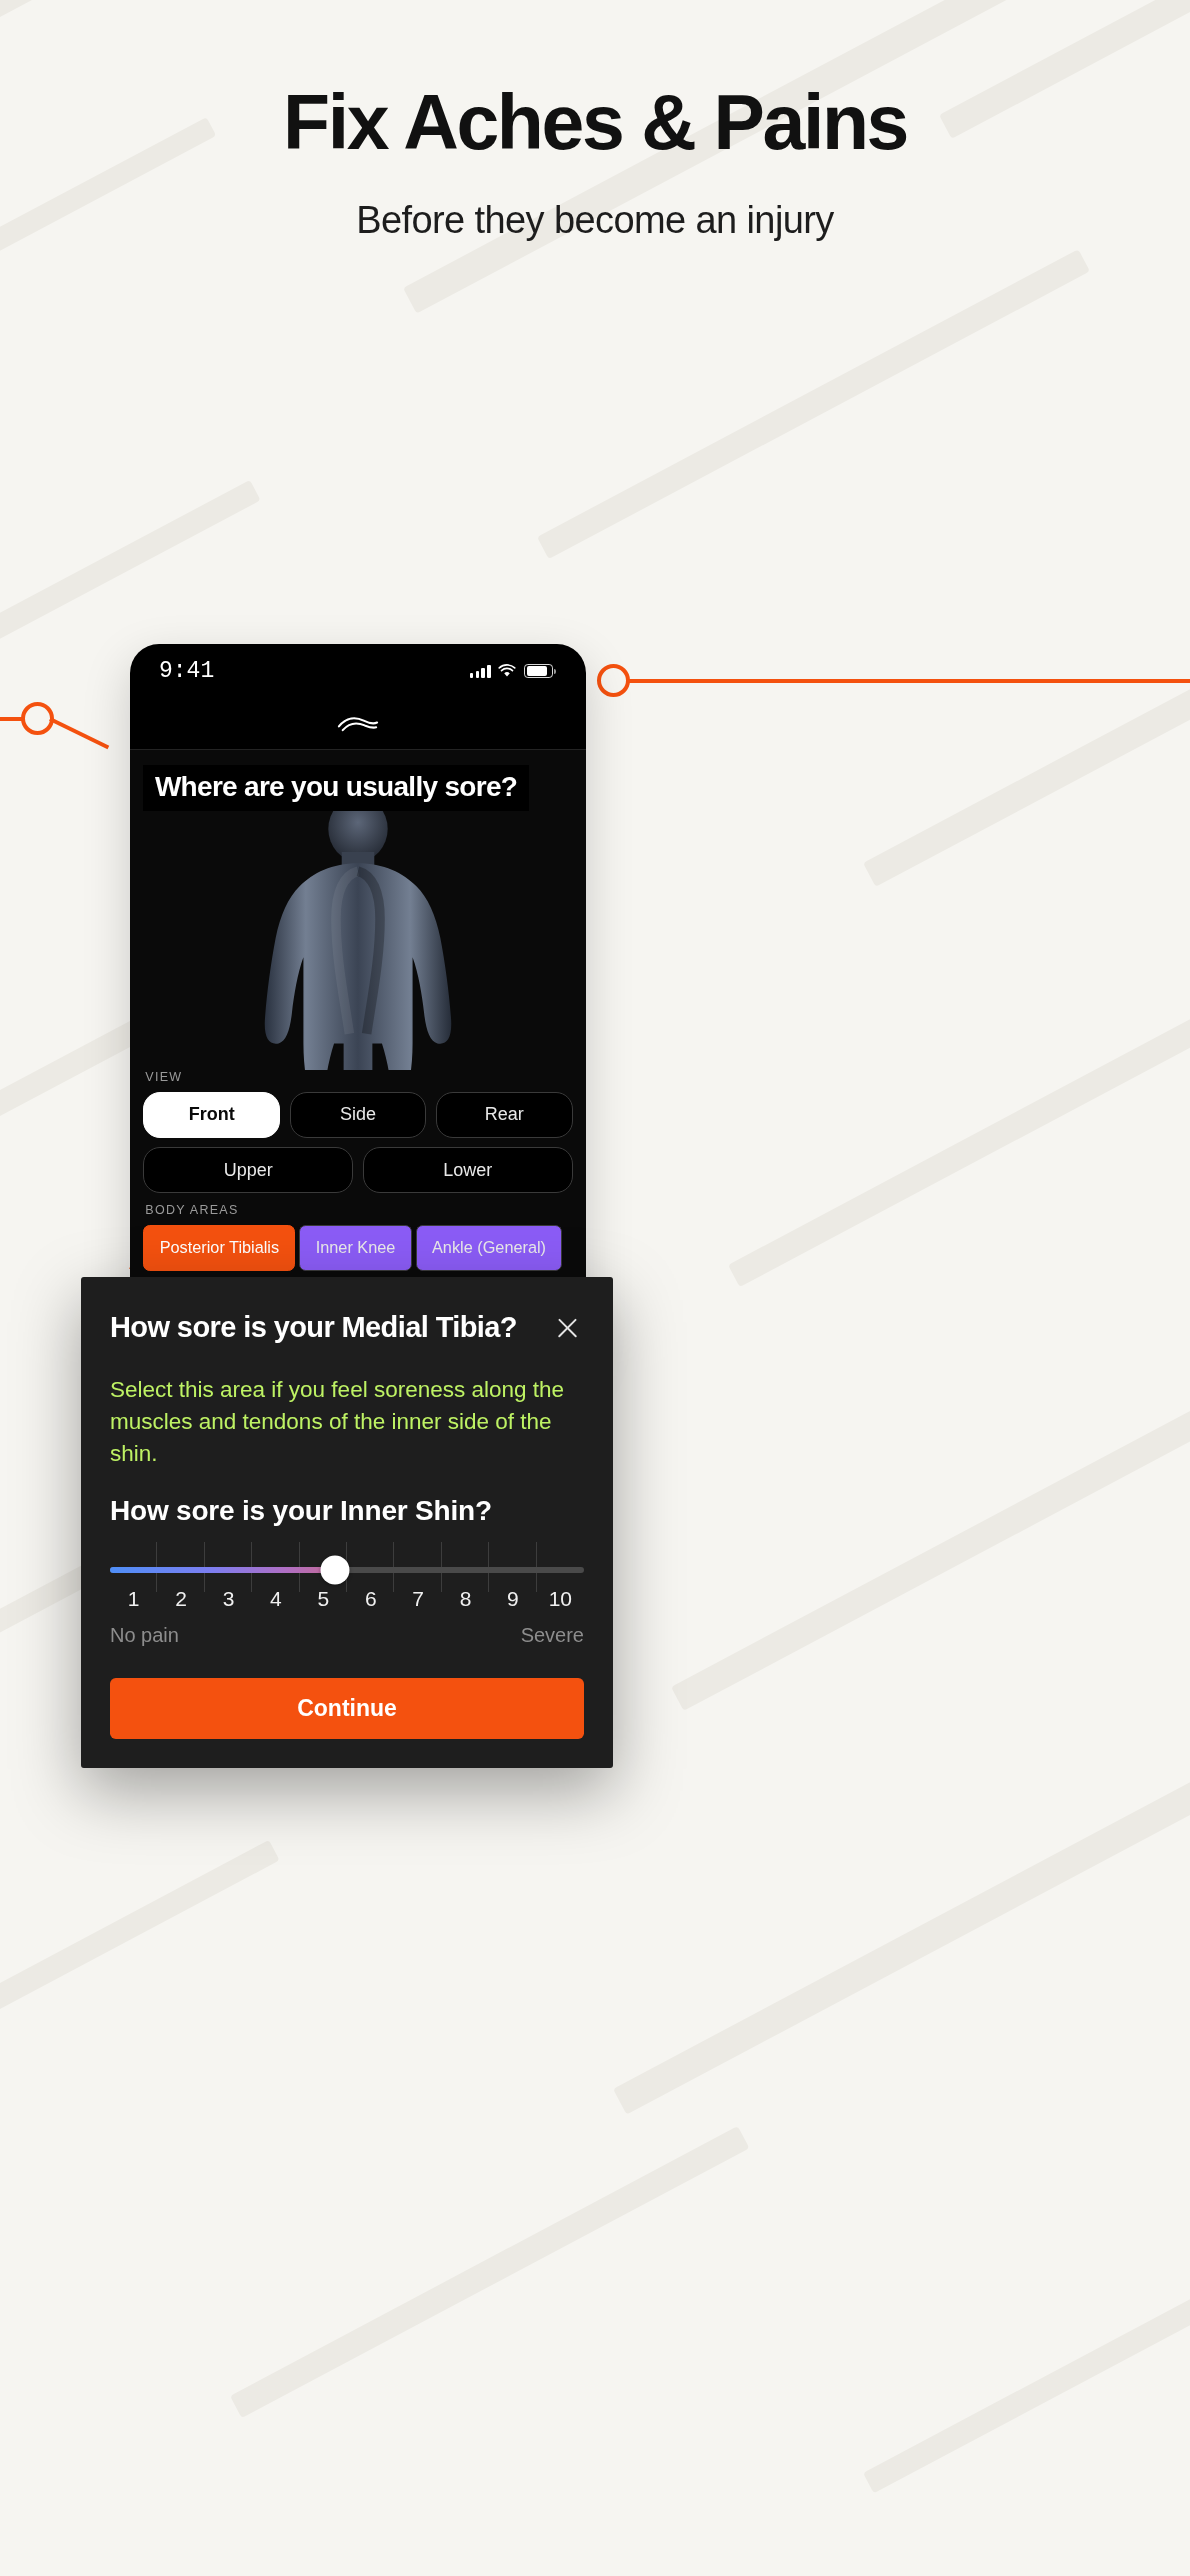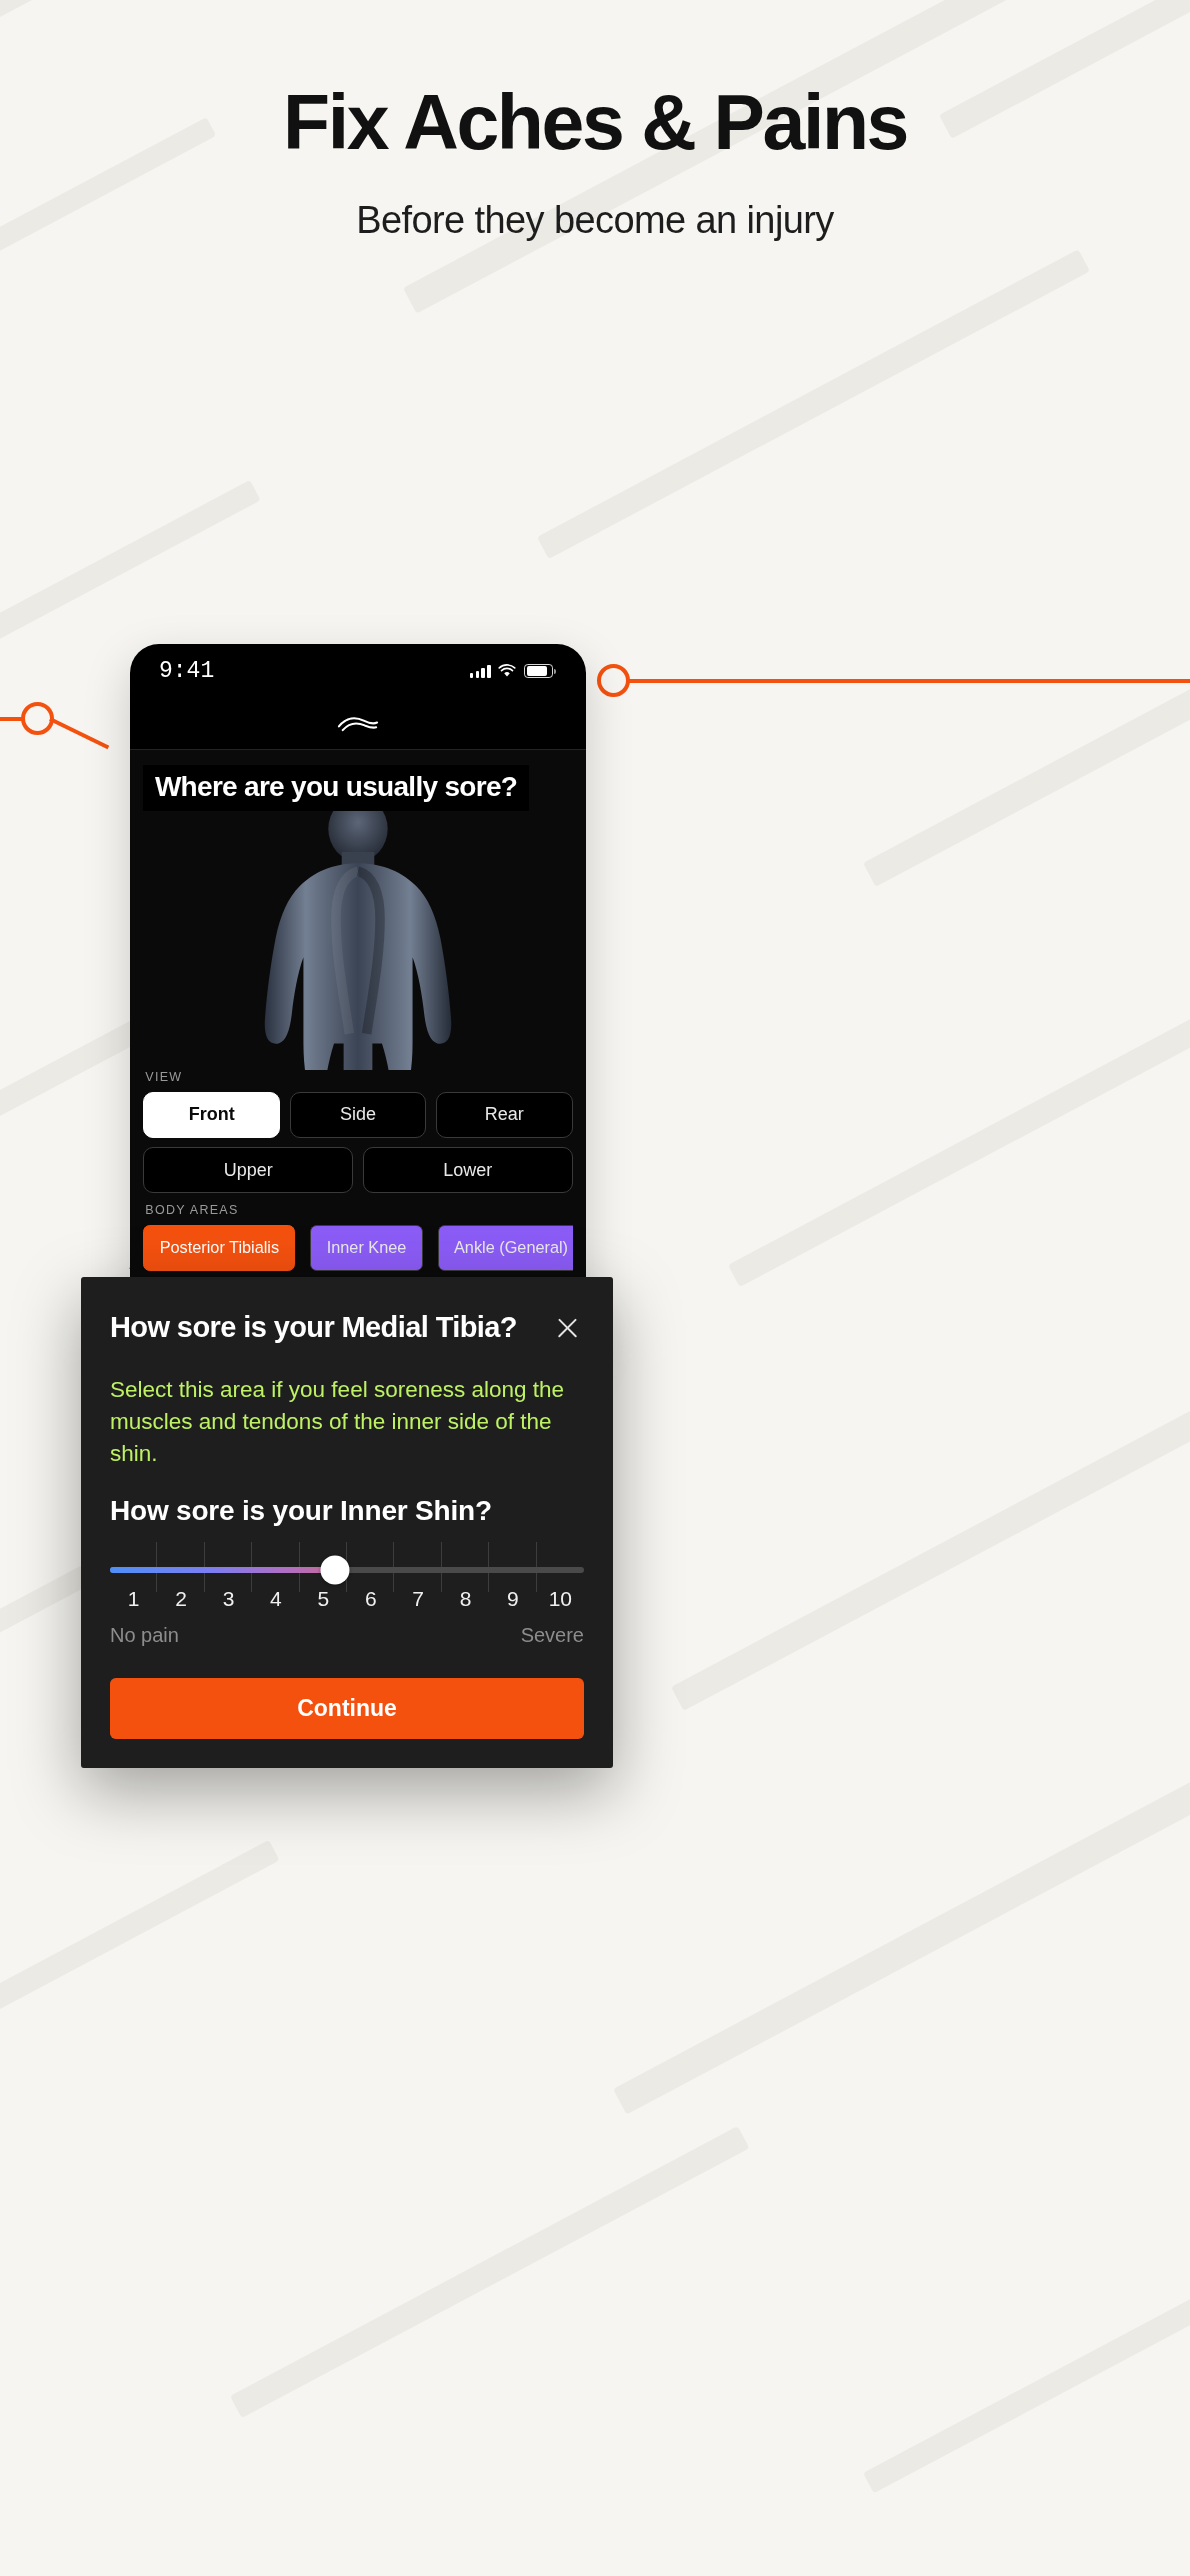--- a/index.html
+++ b/index.html
@@ -160,31 +160,31 @@
     letter-spacing: 1.3px;
     color: #9a9a9a;
     text-transform: uppercase;
     margin: 0 0 7.7px 1.9px;
   }
   .seg-row { display: flex; gap: 9.6px; margin-bottom: 9.6px; }
   .seg {
     flex: 1;
     height: 46px;
     border: 1px solid #3a3a3a;
-    border-radius: 10px;
+    border-radius: 17px;
     background: #000;
     color: #e9e9e9;
     font-size: 18px;
     display:flex; align-items:center; justify-content:center;
     cursor: pointer;
   }
   .seg.active { background: #ffffff; color: #0a0a0a; font-weight: 700; border-color:#fff; }
 
   .chips-row {
-    display: flex; gap: 15px;
+    display: flex; gap: 4px;
     margin-bottom: 11.5px;
     overflow: hidden;
   }
   .chip {
     height: 46px;
     border: 1px solid #3a3a3a;
     border-radius: 6.7px;
     background: #8b5cf6;
     color: #e9e9e9;
     font-size: 16.3px;

